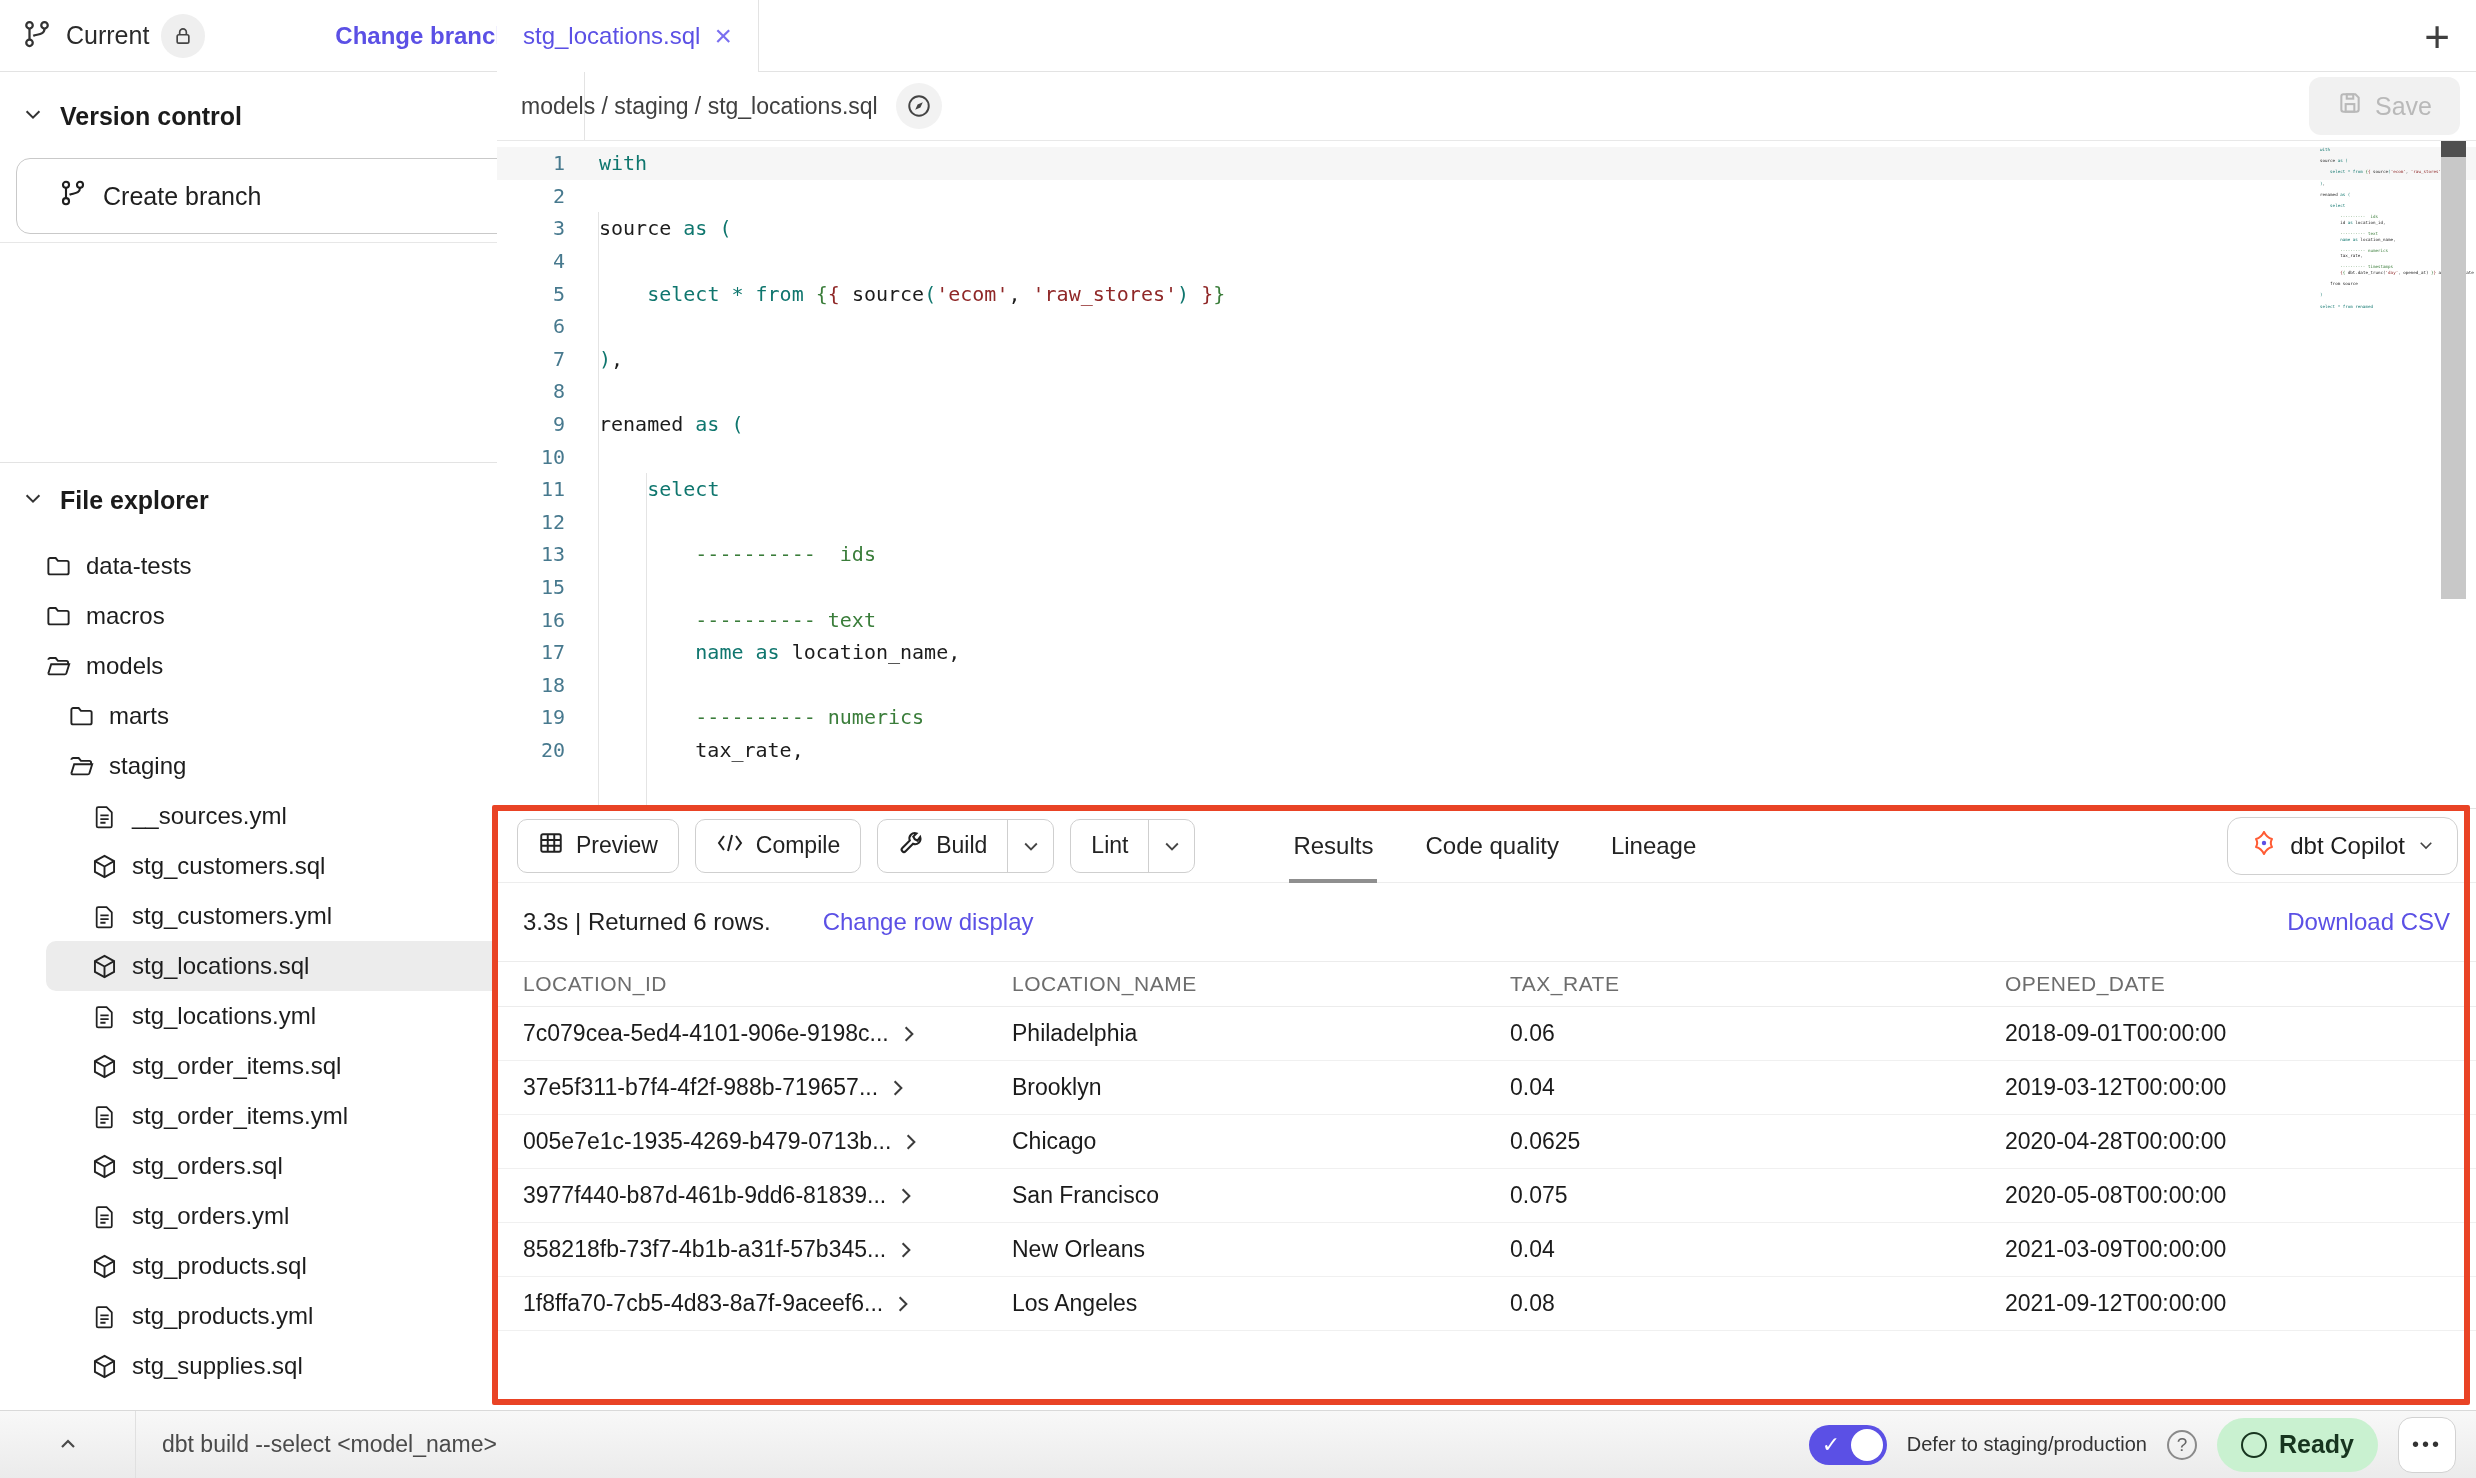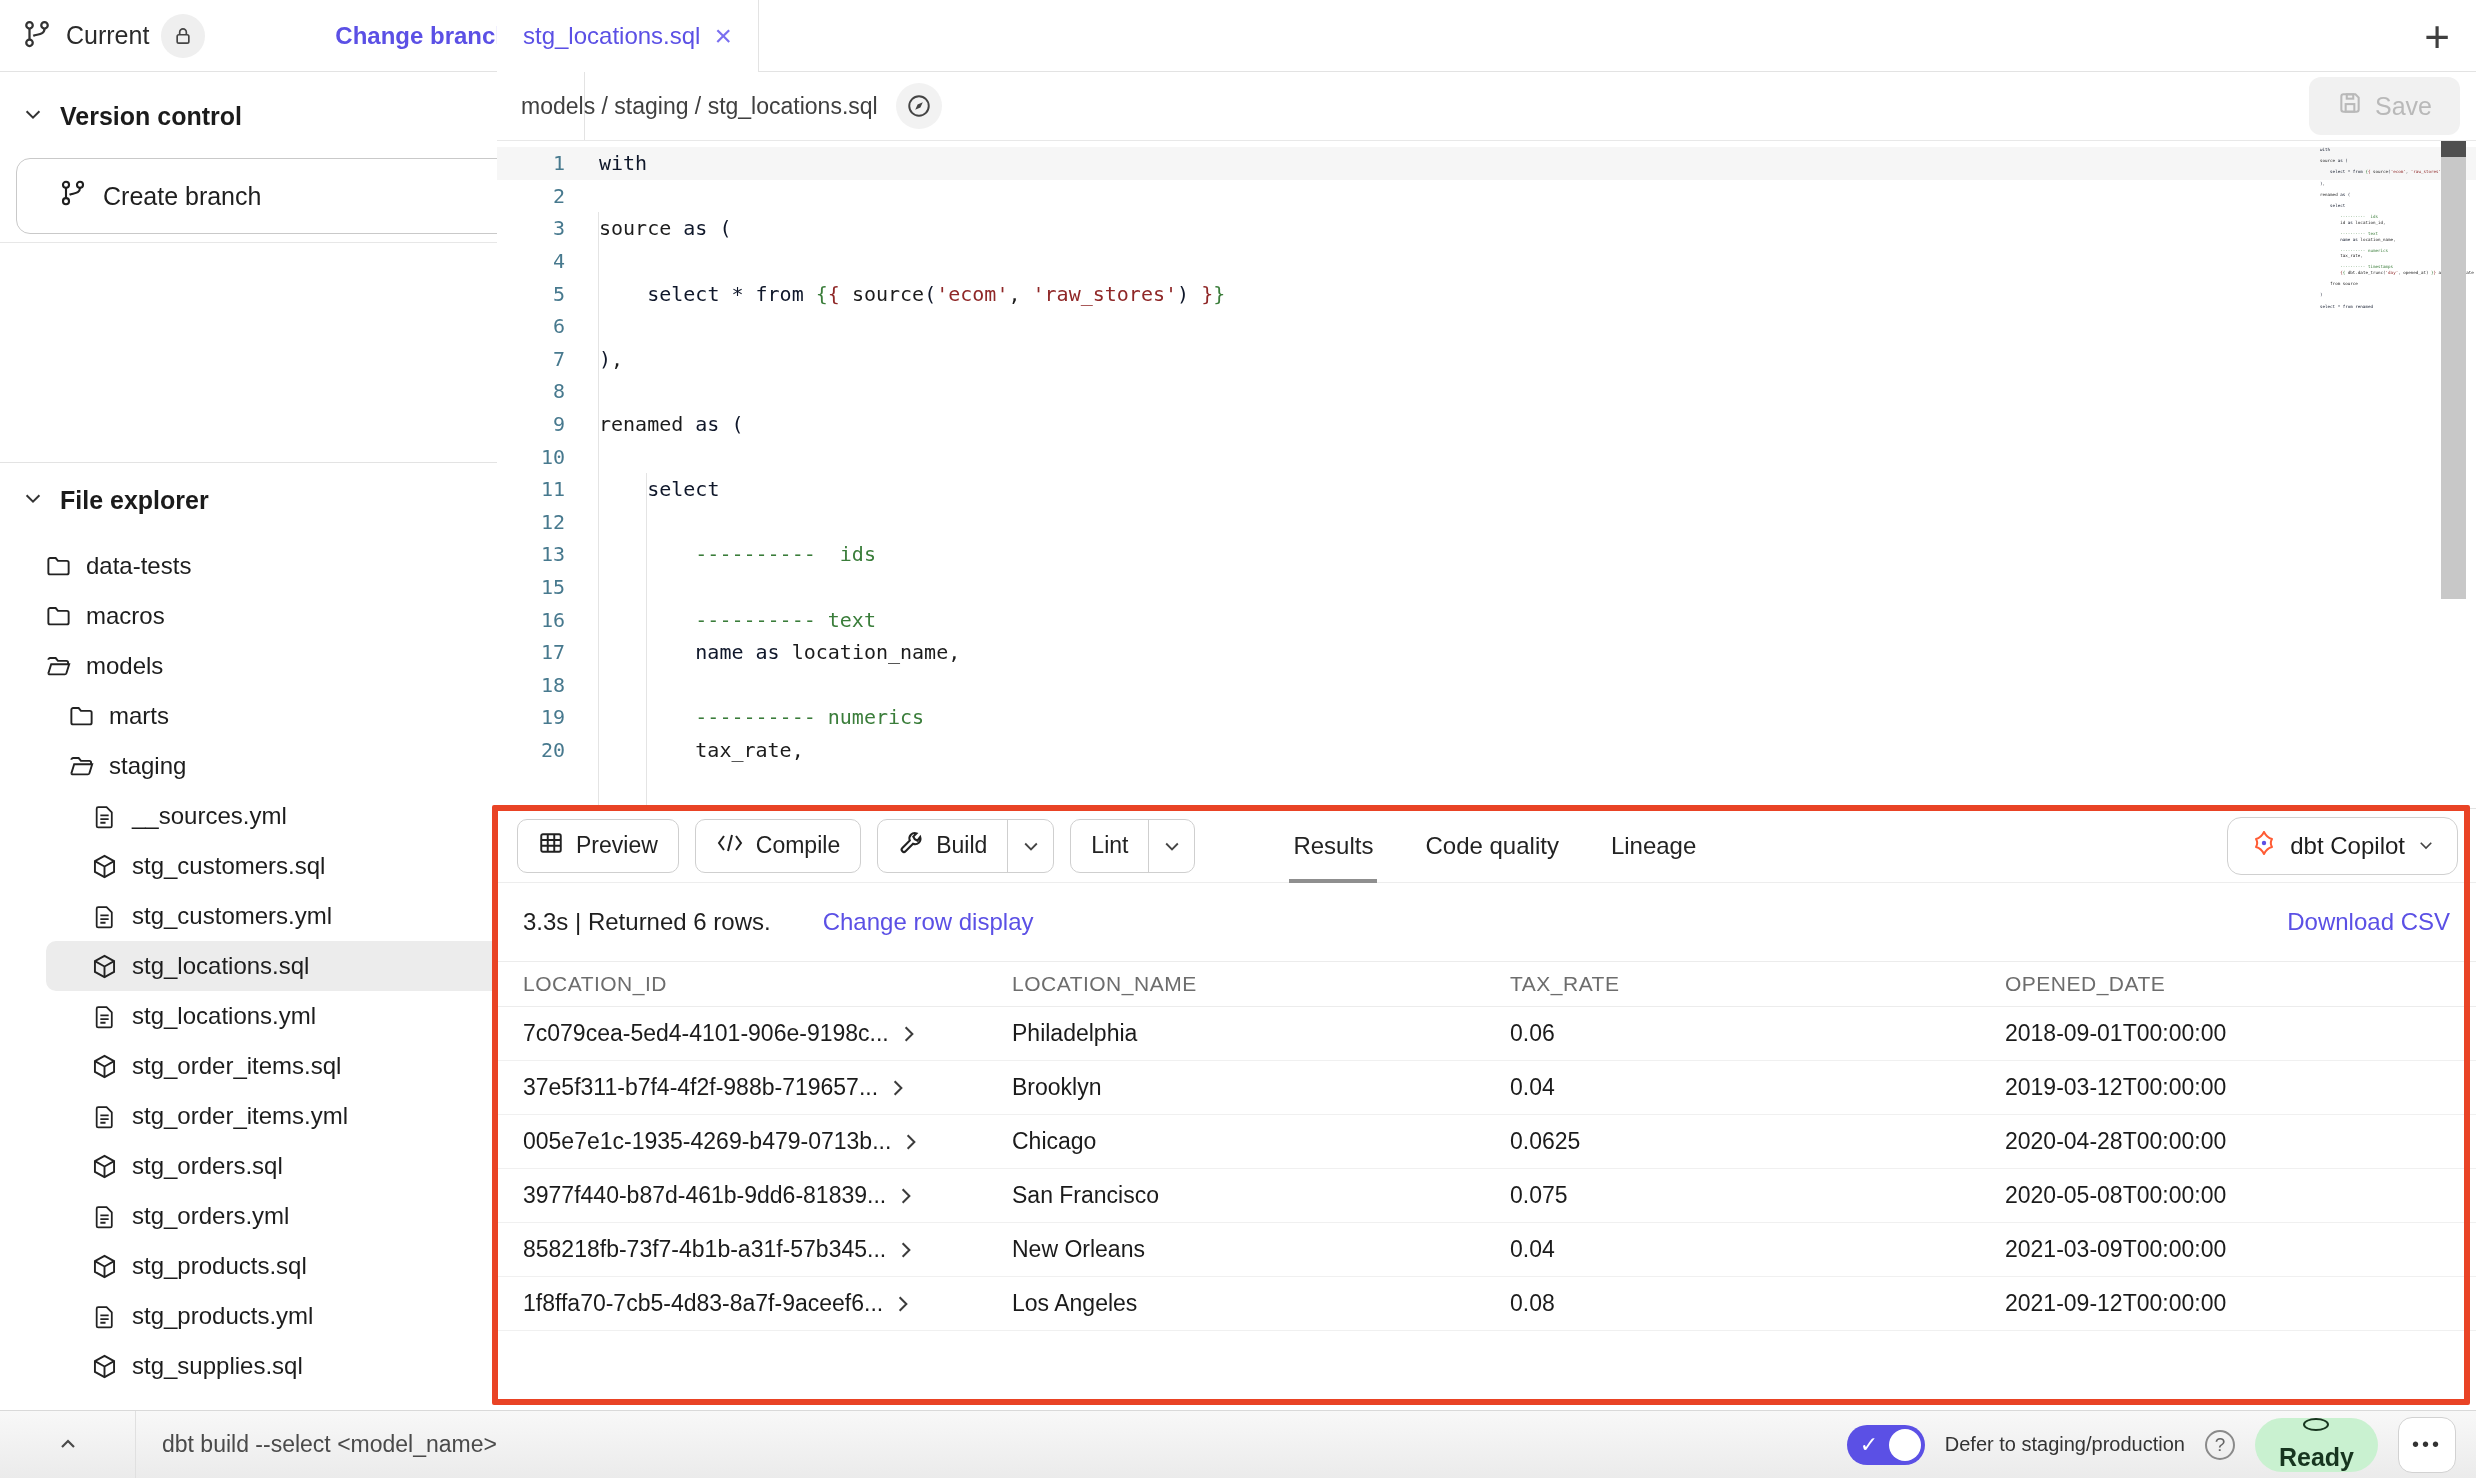--- a/index.html
+++ b/index.html
@@ -50,21 +50,21 @@
               color:#b9b9b9; font-size:25px; display:flex; align-items:center; gap:12px; border:none; }
 
   
   .editor { position:absolute; top:141px; left:0; right:0; height:667px; background:#fff; overflow:hidden; }
   .code-lines { padding-top:6px; position:relative; z-index:2; }
   .code-line { display:flex; height:32.6px; align-items:center; }
   .code-line.active-line { background:#f6f6f6; }
   .gut { width:92px; text-align:right; padding-right:24px; font-family:"DejaVu Sans Mono", monospace;
          font-size:20px; color:#47798e; flex:none; }
   .code { font-family:"DejaVu Sans Mono", monospace; font-size:20px; white-space:pre; padding-left:10px; }
-  .t-k{color:#0f172a} .t-p{color:#1c1c1c} .t-c{color:#3a7d3a} .t-s{color:#8f2727} .t-g{color:#3a7d3a} .t-m{color:#8f2727}
+  .t-k{color:#0f766e} .t-p{color:#1c1c1c} .t-c{color:#3a7d3a} .t-s{color:#8f2727} .t-g{color:#3a7d3a} .t-m{color:#8f2727}
   .iguide { position:absolute; width:1px; background:#e4e4e4; z-index:1; }
   .ig0 { left:101px; top:71px; bottom:0; }
   .ig1 { left:149px; top:332px; bottom:0; }
   .minimap { position:absolute; top:6px; right:46px; width:110px; z-index:3; }
   .minimap pre { font-family:"DejaVu Sans Mono", monospace; font-size:4.2px; line-height:5.6px; white-space:pre; }
   .vscroll { position:absolute; top:0; right:10px; width:25px; height:458px; background:#c8c8c8; z-index:3; }
   .vthumb { position:absolute; top:0; left:0; width:100%; height:16px; background:#4f4f4f; }
 
   
   .results { position:absolute; top:808px; left:0; right:0; height:602px; background:#fff; border-top:1px solid #e3e3e3; }
@@ -99,21 +99,21 @@
   .collapse { width:136px; height:100%; border-right:1px solid #e0e0e0; display:flex; align-items:center; justify-content:center; }
   .cmd { margin-left:26px; font-size:23px; color:#4a4a4a; }
   .sb-right { margin-left:auto; display:flex; align-items:center; gap:20px; margin-right:20px; }
   .toggle { width:78px; height:40px; border-radius:20px; background:#5b50e5; position:relative; cursor:pointer; }
   .toggle .tick { position:absolute; left:13px; top:7px; color:#fff; font-size:22px; }
   .toggle .knob { position:absolute; right:4px; top:4px; width:32px; height:32px; border-radius:50%; background:#fff; }
   .defer { font-size:20px; color:#333; }
   .help { width:30px; height:30px; border-radius:50%; border:2px solid #8a8a8a; color:#666; font-size:19px;
           display:flex; align-items:center; justify-content:center; }
   .ready { height:54px; padding:0 24px; border-radius:27px; background:#c9f1d0; color:#17351f;
-           display:flex; align-items:center; gap:12px; font-size:25px; font-weight:600;flex-direction:column; }
+           display:flex; align-items:center; gap:12px; font-size:25px; font-weight:600; }
   .ready .ring { width:26px; height:26px; border-radius:50%; border:2.5px solid #17351f; }
   .dots { width:58px; height:56px; border-radius:14px; border:1.5px solid #d2d2d2; background:#fff;
           color:#333; font-size:20px; letter-spacing:3px; display:flex; align-items:center; justify-content:center; }
 </style>
 </head>
 <body>
 
 <div id="app">
 
   <div class="sidebar">

